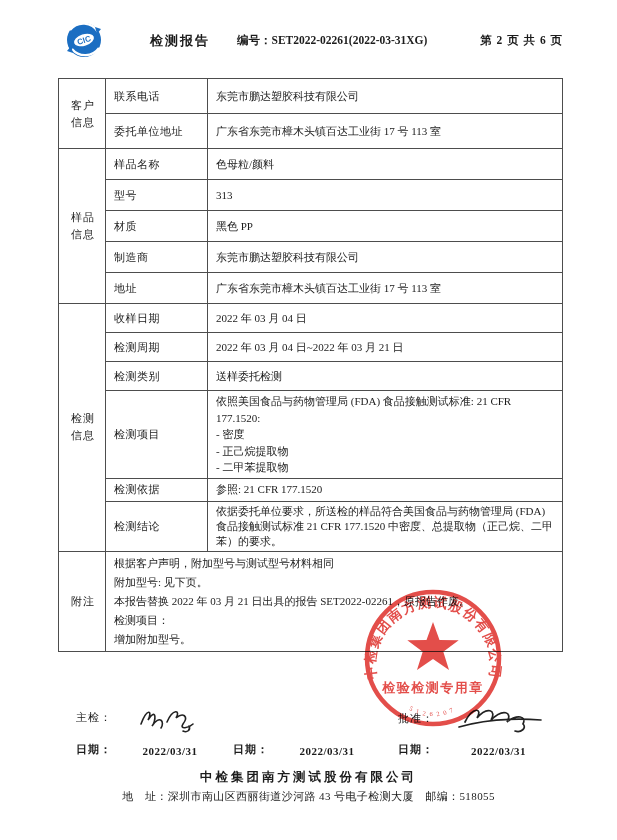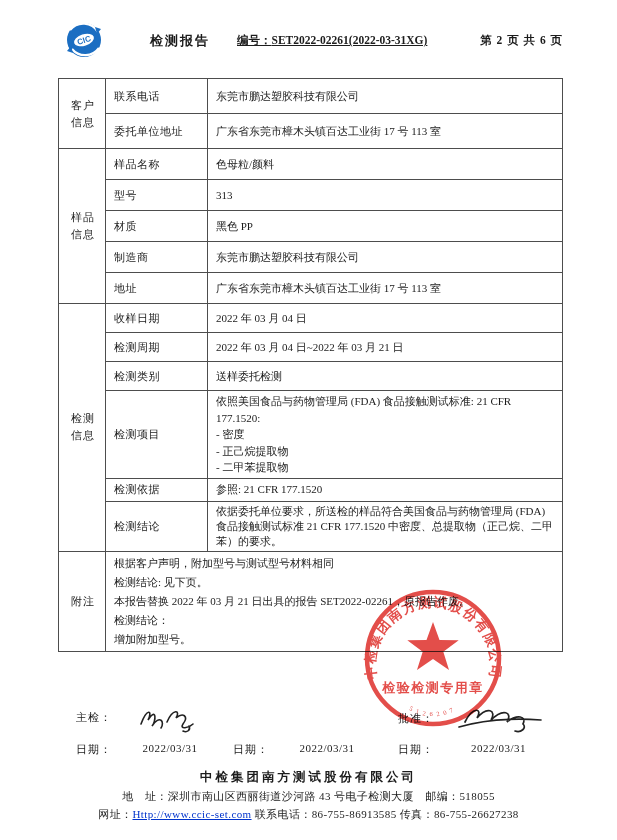--- a/index.html
+++ b/index.html
@@ -2,39 +2,39 @@
 <html><head>
 <meta charset="utf-8">
 <style>
   html,body{margin:0;padding:0;background:#888;}
   .page{position:relative;width:617px;height:840px;background:#ffffff;margin:0 auto;
         font-family:"Liberation Serif","DejaVu Serif",serif;color:#1c1c1c;overflow:hidden;}
   
   .hdr{position:absolute;top:16px;left:58px;width:505px;height:48px;}
   .logo{position:absolute;left:4px;top:2px;}
   .hdr-title{position:absolute;left:92px;top:16px;font-size:13px;font-weight:bold;letter-spacing:2px;text-align:right;}
-  .hdr-no{position:absolute;left:179px;top:17px;font-size:11.5px;font-weight:bold;text-decoration:underline;}
+  .hdr-no{position:absolute;left:179px;top:17px;font-size:11.5px;font-weight:bold;}
   .hdr-page{position:absolute;right:0;top:17px;font-size:11.5px;font-weight:bold;letter-spacing:1px;}
   
   table.doc{position:absolute;top:78px;left:58px;width:505px;border-collapse:collapse;table-layout:fixed;}
   table.doc td{border:1px solid #4d4d4d;font-size:11px;vertical-align:middle;
                padding:2px 6px 2px 8px;line-height:15px;word-break:break-all;}
   td.sec{text-align:center;padding:0;font-size:11.5px;letter-spacing:1px;}
   td.sec span{display:block;line-height:17px;}
   td.lab{letter-spacing:.5px;}
   .ml .line{display:block;line-height:16.5px;}
   .note-cell .line{display:block;line-height:19px;}
   tr.h35{height:35px;} tr.h31{height:31px;} tr.h29{height:29px;}
   tr.hproj{height:83px;} tr.h23{height:23px;} tr.hconc{height:49px;} tr.hnote{height:96px;}
   td.conc{line-height:16px;}
   
   .signoff{position:absolute;top:688px;left:58px;width:505px;height:80px;font-size:11px;}
   .sigcol{position:absolute;top:0;height:80px;}
   .sigrow{position:absolute;top:12px;left:0;right:0;display:flex;align-items:center;}
-  .daterow{position:absolute;top:54px;left:0;right:0;display:flex;align-items:flex-start;}
+  .daterow{position:absolute;top:54px;left:0;right:0;display:flex;align-items:flex-end;font-weight:bold;}
   .role{white-space:nowrap;letter-spacing:1px;}
   .sigslot{flex:1;text-align:center;}
   .dateval{flex:1;text-align:center;letter-spacing:.5px;}
   .c0{left:18px;width:152px;} .c1{left:175px;width:152px;} .c2{left:340px;width:165px;}
   
   .stamp{position:absolute;left:359px;top:584px;width:148px;height:148px;
          mix-blend-mode:multiply;opacity:.9;pointer-events:none;}
   
   .footer{position:absolute;top:769px;left:0;width:617px;text-align:center;}
   .f-company{font-size:12.5px;font-weight:bold;letter-spacing:3px;}
@@ -144,23 +144,23 @@
         <td class="lab">检测结论</td>
         <td class="val conc">依据委托单位要求，所送检的样品符合美国食品与药物管理局 (FDA) 食品接触测试标准 21 CFR 177.1520 中密度、总提取物（正己烷、二甲苯）的要求。</td>
       </tr>
 
       <tr class="hnote">
         <td class="sec">
           <span>附注</span>
         </td>
         <td class="note-cell" colspan="2">
           <span class="line">根据客户声明，附加型号与测试型号材料相同</span>
-          <span class="line">检测结论: 见下页。</span>
+          <span class="line">附加型号: 见下页。</span>
           <span class="line">本报告替换 2022 年 03 月 21 日出具的报告 SET2022-02261，原报告作废。</span>
-          <span class="line">检测结论：</span>
+          <span class="line">检测项目：</span>
           <span class="line">增加附加型号。</span>
         </td>
       </tr>
     </tbody>
   </table>
 
   <div class="signoff">
     <div class="sigcol c0">
       <div class="sigrow">
         <span class="role">主检：</span>
@@ -211,19 +211,15 @@
       <text x="74" y="108" text-anchor="middle" font-size="13" font-weight="bold" fill="#e03a36" letter-spacing="1.5">检验检测专用章</text>
       <text font-size="6.5" fill="#e03a36" letter-spacing="4">
         <textPath href="#serialArc" startOffset="50%" text-anchor="middle">5126207</textPath>
       </text>
     </svg>
   </div>
 
   <div class="footer">
     <div class="f-company">中检集团南方测试股份有限公司</div>
     <div class="f-line">地　址：深圳市南山区西丽街道沙河路 43 号电子检测大厦　邮编：518055</div>
-    <div class="f-line">
-      <span>网址：</span><a class="f-link" href="#">Http://www.ccic-set.com</a>
-      <span>联系电话：86-755-86913585 传真：86-755-26627238</span>
-    </div>
   </div>
 
 </div>
 
 </body></html>

